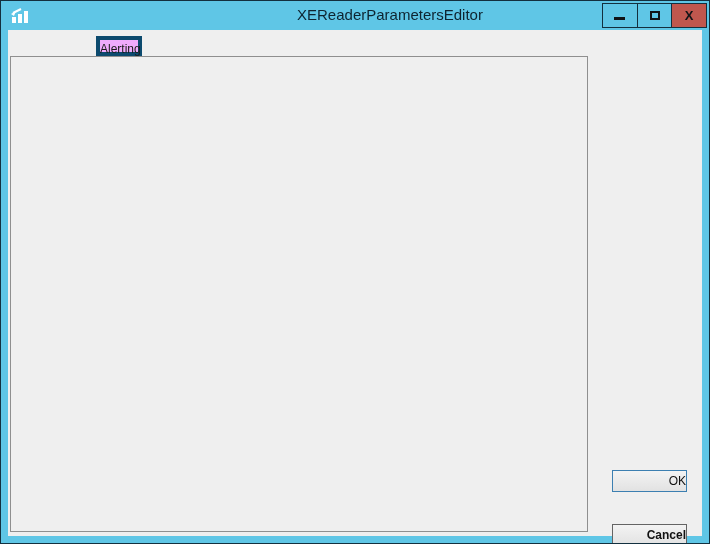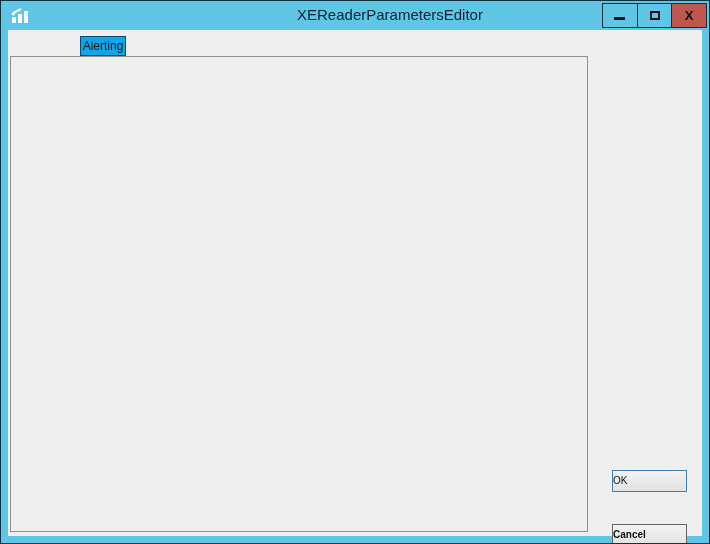--- a/index.html
+++ b/index.html
@@ -25,22 +25,22 @@
   .glyph-min { width:11px; height:3px; background:#101417; margin-top:6px; }
   .glyph-max { width:10px; height:9px; border:2px solid #101417; background:transparent; }
   .glyph-close { font-size:13px; font-weight:bold; color:#101417; line-height:1; }
 
   
   .client { position:absolute; left:7px; top:29px; width:694px; height:506px; background:#efefef; }
 
   .tab { font-size:12px; color:#1b1b1b; text-align:center; }
   .tab.active { left:5px; top:3px; width:67px; height:24px; background:#fdfdfd;
                 border:1px solid #8f8f8f; border-bottom:none; z-index:2; line-height:22px; }
-  .tab.inactive { left:72px; top:6px; width:46px; height:20px; background:#0ea5e9;
-                  border:1px solid #0c4a6e; z-index:0; line-height:18px; }
+  .tab.inactive { left:88px; top:6px; width:46px; height:20px; background:#f0abfc;
+                  border:4px solid #0c4a6e; z-index:0; line-height:18px; }
   .tab-page { left:2px; top:26px; width:578px; height:476px; border:1px solid #8f8f8f;
               background:#efefef; z-index:1; }
 
   .field-label { left:17px; font-size:12px; color:#101010; }
 
   .text-input {
     left:111px; width:463px; height:20px; background:#fff; border:1px solid #7a7a7a;
     font-family:"DejaVu Sans Mono",monospace; font-size:10.5px; font-weight:bold;
     color:#1a2c4e; padding:2px 0 0 5px; overflow:hidden; white-space:pre;
   }
@@ -65,21 +65,21 @@
   .sbtn.left  { left:0; top:0;    width:16px; height:15px; }
   .sbtn.right { right:0; top:0;   width:16px; height:15px; }
   .hthumb { position:absolute; left:19px; top:1px; width:267px; height:13px;
             background:#d3d3d3; border:1px solid #a9a9a9;
             display:flex; align-items:center; justify-content:center; }
   .gripper { width:8px; height:8px;
              background:repeating-linear-gradient(90deg,#6f6f6f 0 1px,transparent 1px 3px); }
 
   
   .dlg-btn { left:604px; width:75px; height:22px; background:linear-gradient(#f3f3f3,#e2e2e2);
-             font-size:10px; color:#111; text-align:left; line-height:20px; cursor:default; }
+             font-size:12px; color:#111; text-align:right; line-height:20px; cursor:default; }
   .dlg-btn.ok { top:440px; border:1px solid #3c7fb1; }
   .dlg-btn.cancel { top:494px; border:1px solid #646464;font-weight:bold; }
 </style>
 </head>
 <body>
 
 <div class="window">
 
   <div class="titlebar">
     <svg class="app-icon" viewBox="0 0 19 17">

